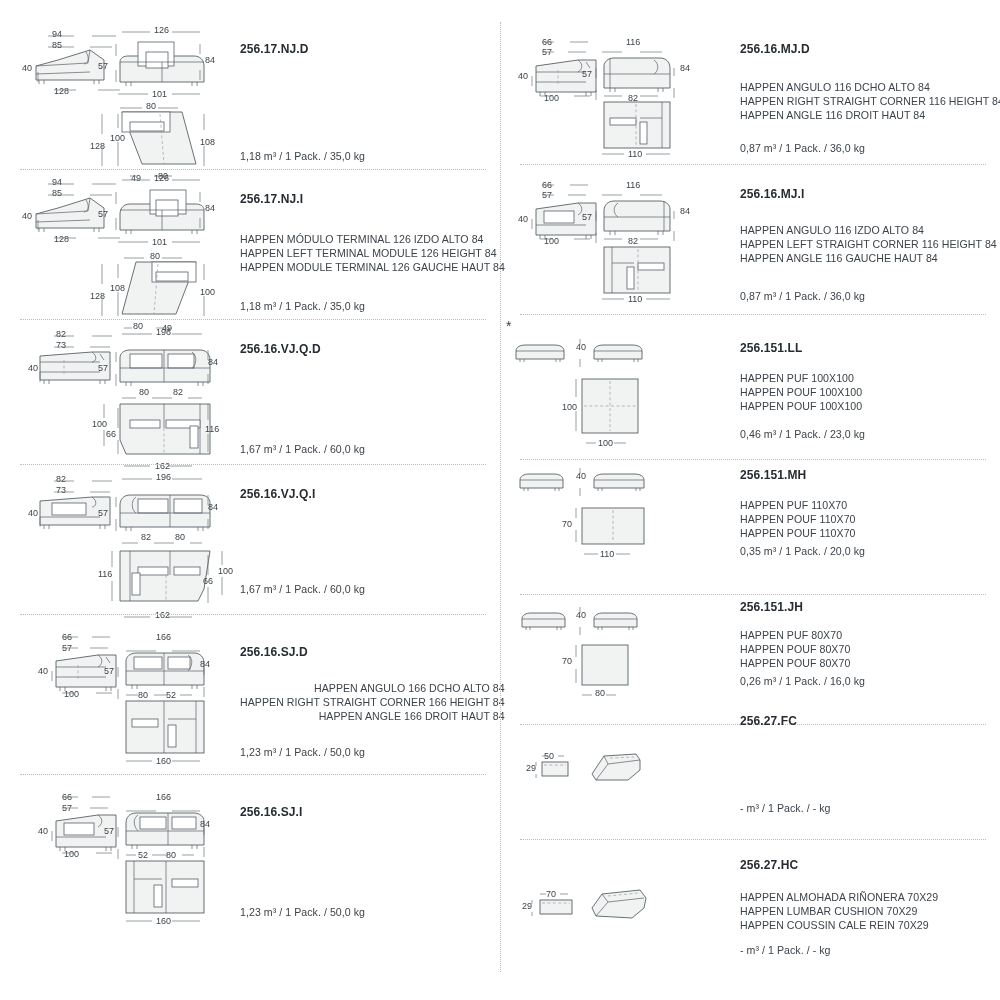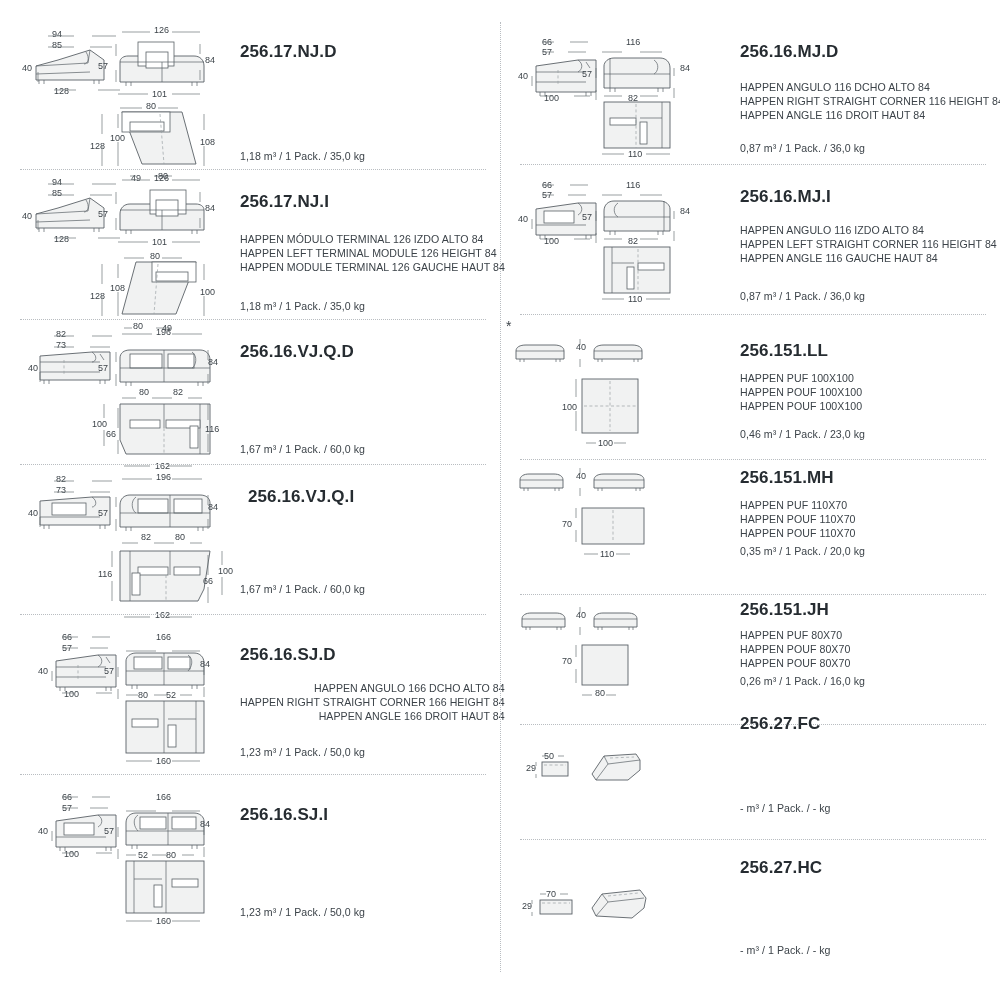--- a/index.html
+++ b/index.html
@@ -15,21 +15,21 @@
 
   .row{position:relative;width:100%;box-sizing:border-box;}
   .row:after{content:"";position:absolute;left:20px;right:14px;bottom:0;height:0;
       border-bottom:1px dotted #b9bdc1;}
   .row.nosep:after{display:none;}
 
   
   .draw{position:absolute;left:0;top:0;width:228px;height:100%;}
   .info{position:absolute;left:232px;top:0;right:10px;height:100%;}
 
-  .code{font-size:17px;font-weight:bold;color:#262c31;letter-spacing:.1px;}
+  .code{font-size:12px;font-weight:bold;color:#262c31;letter-spacing:.1px;}
   .desc{font-size:10.6px;line-height:14.2px;color:#3c4349;letter-spacing:.05px;white-space:nowrap;}
   .pack{font-size:10.6px;color:#3c4349;letter-spacing:.05px;}
 
   
   .dw{position:absolute;}
   .dim{position:absolute;font-size:9px;color:#3c4349;white-space:nowrap;line-height:9px;}
   .star{position:absolute;font-size:14px;color:#3c4349;line-height:10px;}
   svg{display:block;overflow:visible;}
   .ln2{stroke:#5a6167;stroke-width:.7;fill:none;}
   .fillbox{fill:#f1f2f2;stroke:#5a6167;stroke-width:.9;}
@@ -253,21 +253,21 @@
         </svg>
         <div class="dim" style="left:98px;top:105px;"><span>116</span></div>
         <div class="dim" style="left:203px;top:112px;"><span>66</span></div>
         <div class="dim" style="left:218px;top:102px;"><span>100</span></div>
         <div class="dim" style="left:155px;top:146px;"><span>162</span></div>
         <svg class="dw" style="left:96px;top:78px;" width="136" height="80">
           <path class="dimline" d="M16,8 L16,24 M16,38 L16,58 M112,12 L112,32 M112,44 L112,60 M126,8 L126,22 M126,34 L126,52 M28,74 L54,74 M72,74 L96,74"></path>
         </svg>
       </div>
       <div class="info">
-        <div class="code" style="position:absolute;left:16px;top:22px;">256.16.VJ.Q.I</div>
+        <div class="code" style="position:absolute;left:8px;top:22px;">256.16.VJ.Q.I</div>
         <div class="pack" style="position:absolute;left:8px;top:118px;">1,67 m³ / 1 Pack. / 60,0 kg</div>
       </div>
     </div>
 
     <div class="row" style="position:absolute;top:615px;height:160px;">
       <div class="draw">
         <svg class="dw" style="left:50px;top:28px;" width="76" height="48">
           <path class="fillbox" d="M6,18 L6,44 L66,44 L66,12 L48,12 Z"></path>
           <path class="ln2" d="M6,24 L56,24 M6,34 L56,34 M56,14 L60,20"></path>
           <path class="ln2" d="M48,12 C54,16 52,22 48,24"></path>
@@ -623,18 +623,23 @@
         </svg>
         <svg class="dw" style="left:88px;top:44px;" width="68" height="46">
           <path class="fillbox" d="M4,24 L14,10 L52,6 L58,14 L56,24 L44,34 L8,32 Z"></path>
           <path class="ln2" d="M14,10 L20,18 L56,14"></path>
           <path class="ln2" d="M20,18 L8,32"></path>
           <path class="dash" d="M20,12 L50,9"></path>
         </svg>
       </div>
       <div class="info">
         <div class="code" style="position:absolute;left:8px;top:18px;">256.27.HC</div>
+        <div class="desc" style="position:absolute;left:8px;top:50px;">
+          <div>HAPPEN ALMOHADA RIÑONERA 70X29</div>
+          <div>HAPPEN LUMBAR CUSHION 70X29</div>
+          <div>HAPPEN COUSSIN CALE REIN 70X29</div>
+        </div>
         <div class="pack" style="position:absolute;left:8px;top:104px;">- m³ / 1 Pack. /  - kg</div>
       </div>
     </div>
   </div>
 
 </div>
 
 </body></html>

